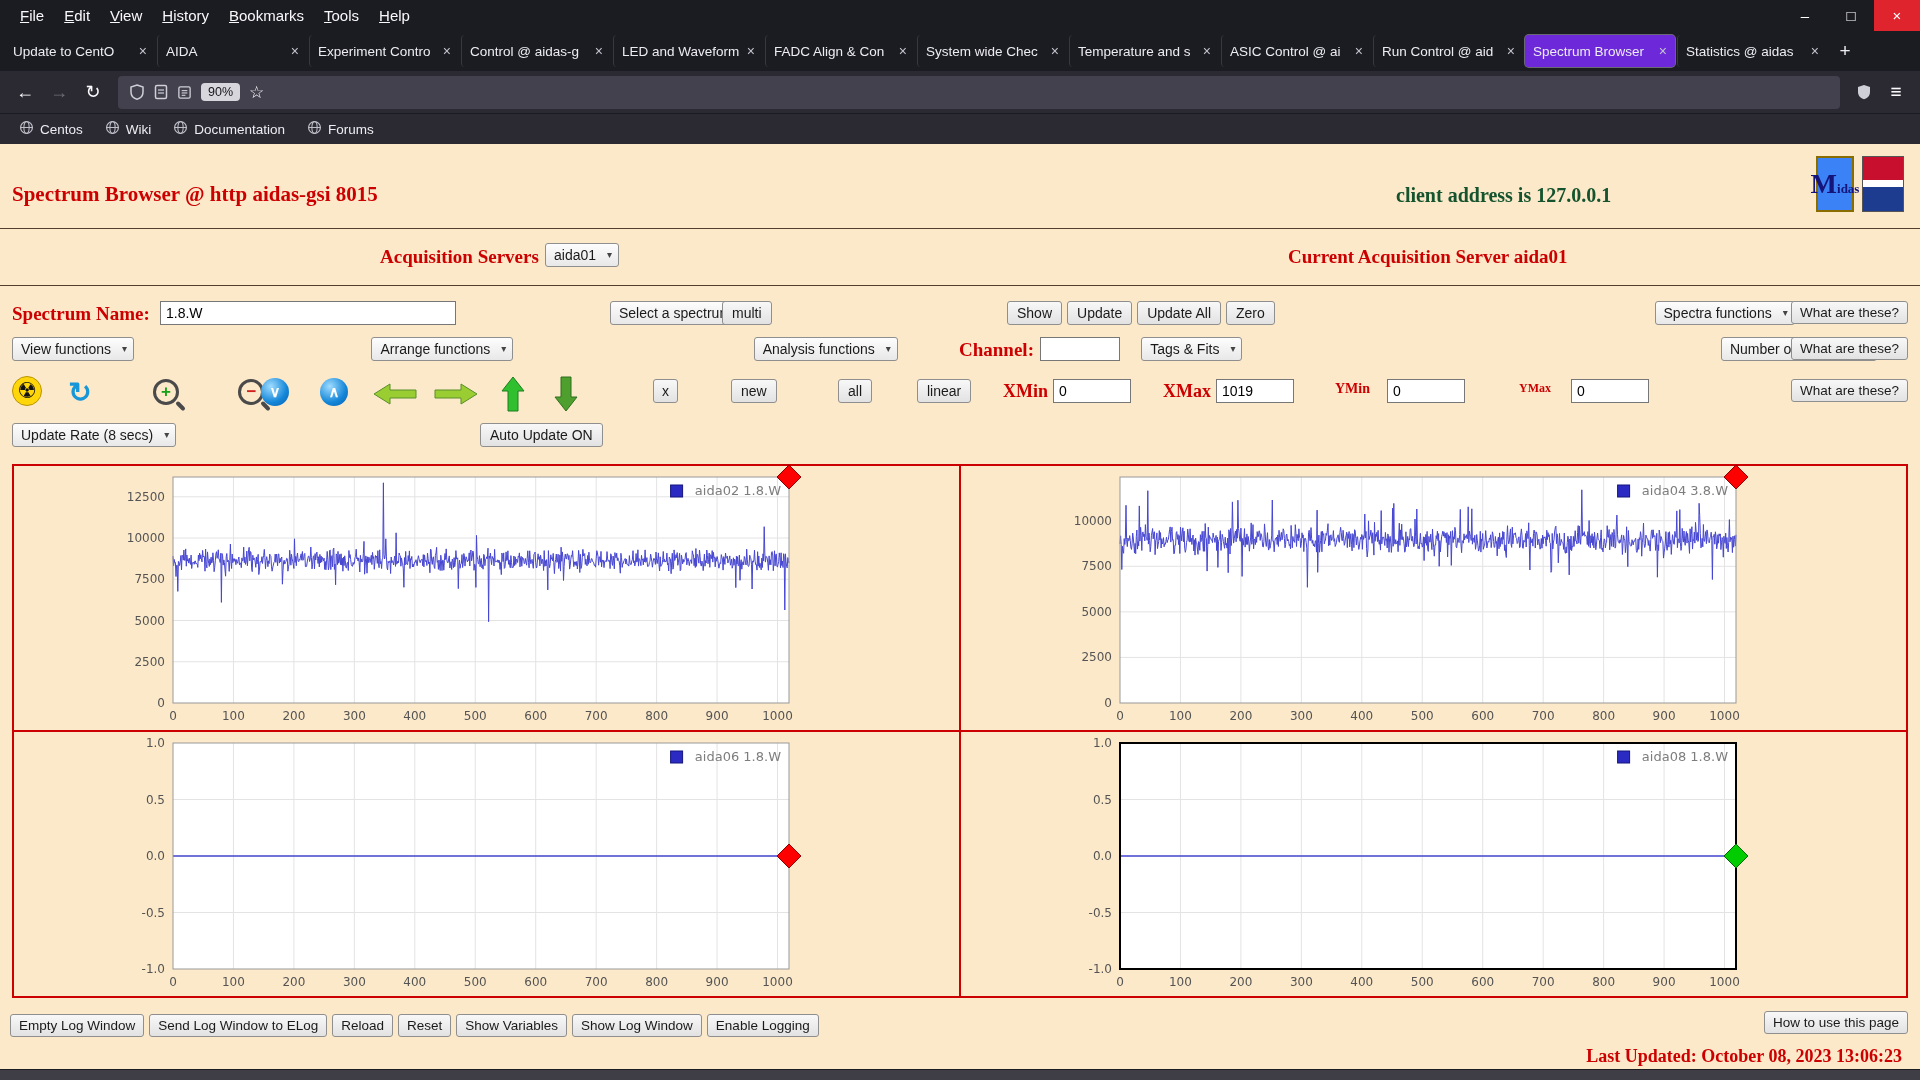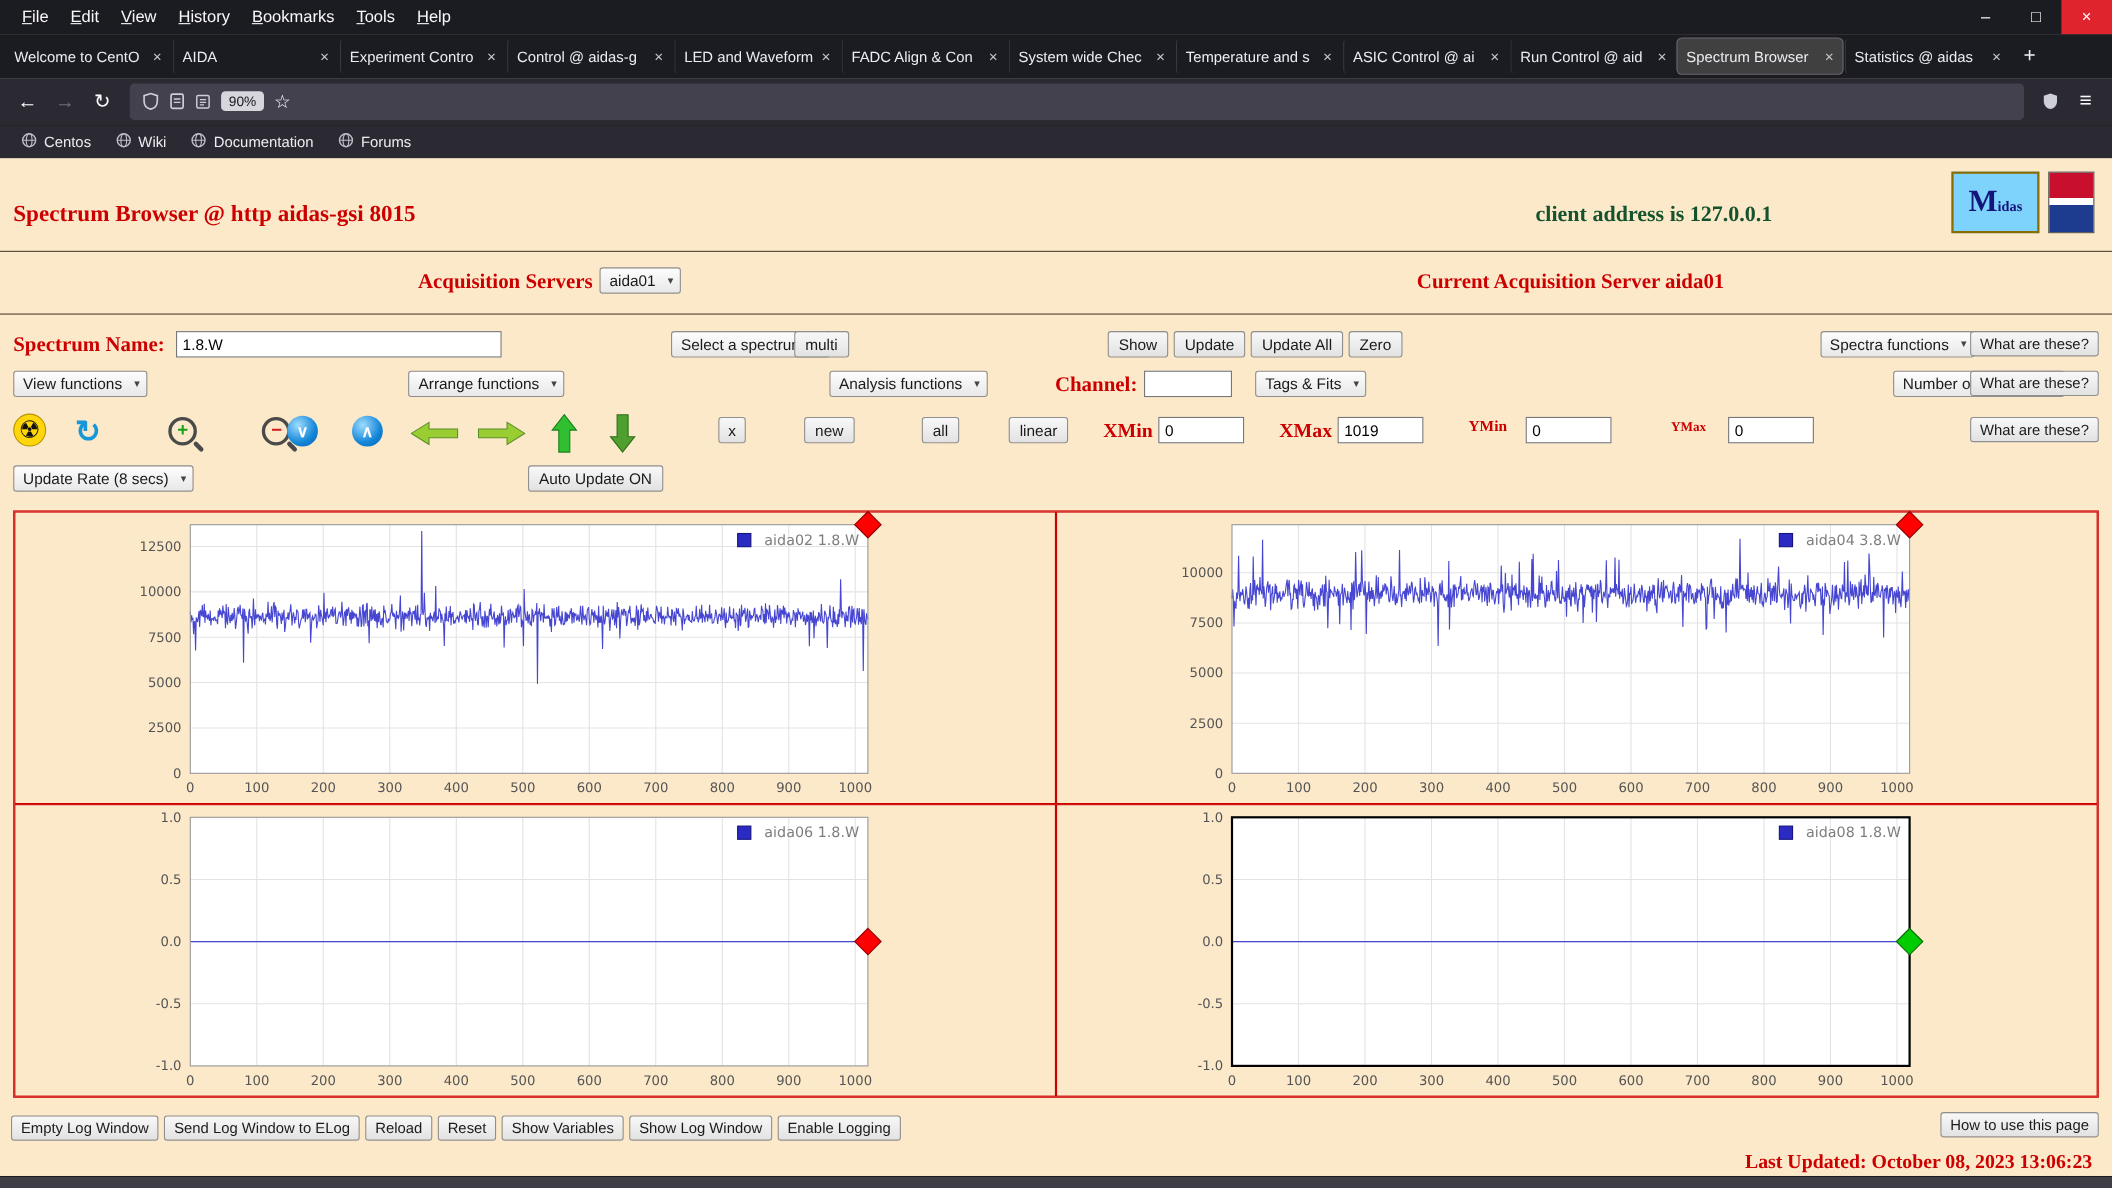--- a/index.html
+++ b/index.html
@@ -10,21 +10,21 @@
   .menu-items{display:flex;align-items:center;padding-left:10px;}
   .menu-item{display:inline-block;padding:0 10px;line-height:31px;cursor:default;}
   .menu-item::first-letter{text-decoration:underline;}
   .win-controls{margin-left:auto;display:flex;}
   .win-btn{width:46px;display:flex;align-items:center;justify-content:center;color:#fff;font-size:15px;}
   .win-btn.close{background:#e0242e;}
 
   .tabbar{height:40px;background:#1b1b22;display:flex;align-items:center;padding:0 4px;}
   .tab{width:150px;height:32px;border-radius:4px;display:flex;align-items:center;padding:0 8px;color:#ececf2;font-size:13.5px;margin:0 1px;box-sizing:border-box;}
   .tab+.tab{border-left:1px solid #39383f;}
-  .tab.active{background:#404040;box-shadow:0 0 0 1px #6a6875;border-left:none;}
+  .tab.active{background:#6d28d9;box-shadow:0 0 0 1px #6a6875;border-left:none;}
   .tab-label{flex:1;overflow:hidden;white-space:nowrap;}
   .tab-close{color:#c5c5cf;margin-left:4px;font-size:14px;}
   .new-tab{width:34px;height:32px;display:flex;align-items:center;justify-content:center;color:#ececf2;font-size:19px;}
 
   .navbar{height:42px;background:#2b2a33;display:flex;align-items:center;padding:0 8px;}
   .nav-btn{width:34px;height:34px;display:flex;align-items:center;justify-content:center;color:#fbfbfe;font-size:18px;border-radius:4px;}
   .nav-btn.dim{color:#6f6e78;}
   .urlbar{flex:1;height:33px;background:#42414d;border-radius:4px;display:flex;align-items:center;gap:9px;padding:0 11px;margin:0 8px;}
   .url-ico{display:flex;align-items:center;}
   .url-text{flex:1;color:#fbfbfe;font-size:15px;white-space:nowrap;overflow:hidden;}
@@ -37,21 +37,21 @@
 
   
   .page{position:relative;height:925px;background:#fce9ca;color:#111;overflow:hidden;}
   hr.rule{border:none;border-top:1px solid #52402c;margin:0;}
   .rlabel{font-family:"Liberation Serif",serif;font-weight:bold;color:#cc0000;font-size:19px;}
 
   .page-header{position:relative;height:84px;}
   .page-title{position:absolute;left:12px;top:38px;font:bold 21px "Liberation Serif",serif;color:#cc0000;}
   .client-address{position:absolute;left:1396px;top:40px;font:bold 20px "Liberation Serif",serif;color:#14532d;}
   .logos{position:absolute;right:16px;top:12px;display:flex;gap:8px;}
-  .logo-midas{width:80px;height:56px;background:#7dd3fc;border:2px solid #8a6d00;color:#14147a;display:flex;align-items:center;justify-content:center;font-family:"Liberation Serif",serif;font-weight:bold;box-sizing:border-box;}
+  .logo-midas{width:38px;height:56px;background:#3b82f6;border:2px solid #8a6d00;color:#14147a;display:flex;align-items:center;justify-content:center;font-family:"Liberation Serif",serif;font-weight:bold;box-sizing:border-box;}
   .logo-midas span{font-size:13px;}
   .logo-midas span::first-letter{font-size:28px;}
   .logo-powered{width:42px;height:56px;background:linear-gradient(180deg,#c8102e 0 42%,#ffffff 42% 55%,#1d3c8f 55% 100%);border:1px solid #555;box-sizing:border-box;}
 
   .acq-row{position:relative;height:28px;margin-top:14px;}
   .ctl-row{position:relative;height:28px;}
   .ctl-row.icons{height:40px;}
   .abs{position:absolute;}
 
   .btn{font:14px "Liberation Sans",sans-serif;color:#1a1a1a;background:linear-gradient(#f8f8f8,#e2e2e2);border:1px solid #8f8f8f;border-radius:3px;padding:3px 9px;cursor:default;}
@@ -95,21 +95,21 @@
     </div>
   <div class="win-controls">
     <span class="win-btn">–</span>
     <span class="win-btn">□</span>
     <span class="win-btn close">×</span>
   </div>
 </div>
 
 <div class="tabbar">
     <div class="tab">
-      <span class="tab-label">Welcome to CentO</span>
+      <span class="tab-label">Update to CentO</span>
       <span class="tab-close">×</span>
     </div>
     <div class="tab">
       <span class="tab-label">AIDA</span>
       <span class="tab-close">×</span>
     </div>
     <div class="tab">
       <span class="tab-label">Experiment Contro</span>
       <span class="tab-close">×</span>
     </div>

